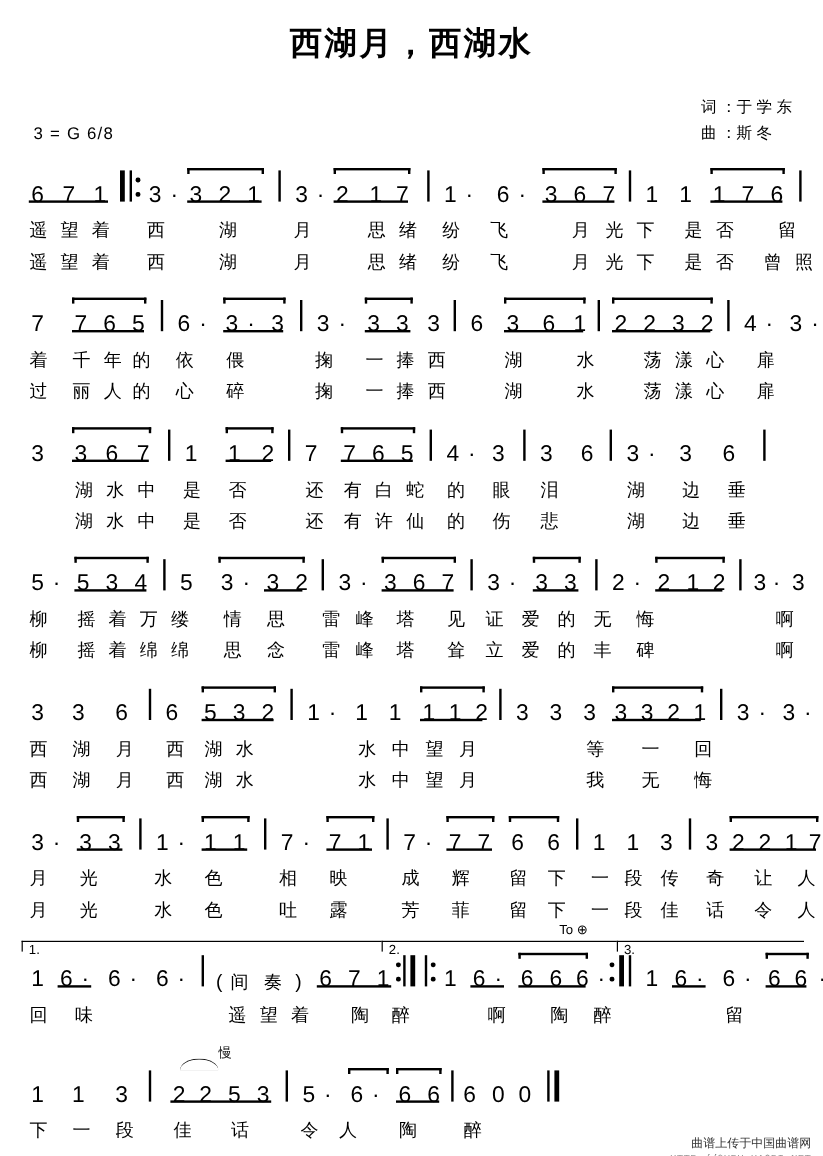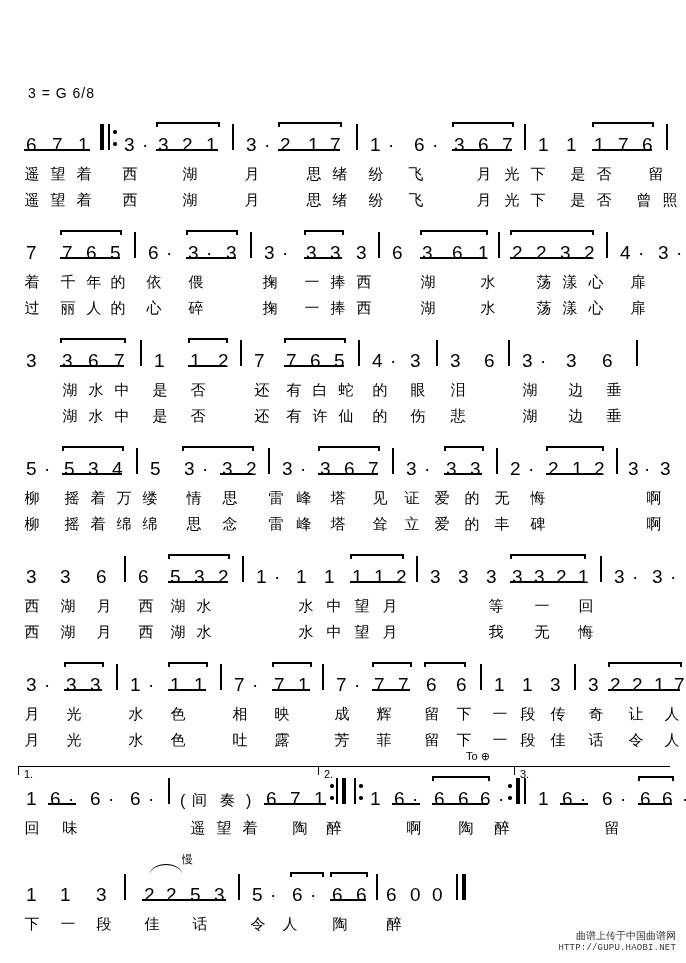--- a/index.html
+++ b/index.html
@@ -164,21 +164,26 @@
     font-family: "Liberation Mono", monospace;
     font-size: 9px;
     letter-spacing: 0.2px;
   }
 </style>
 </head>
 <body>
 
 <div class="page">
 
-
+  <div class="title">西湖月，西湖水</div>
+
+  <div class="credits">
+    <div>词 ：于 学 东</div>
+    <div>曲 ：斯    冬</div>
+  </div>
 
   <div class="keysig">3 = G   6/8</div>
 
   <div class="staff-area">
 
     <div class="system" style="height:100px;">
       <div class="notes-row" style="height:42px;">
 
         <span class="nt" style="left:8px;">6</span>
         <span class="nt" style="left:34px;">7</span>

